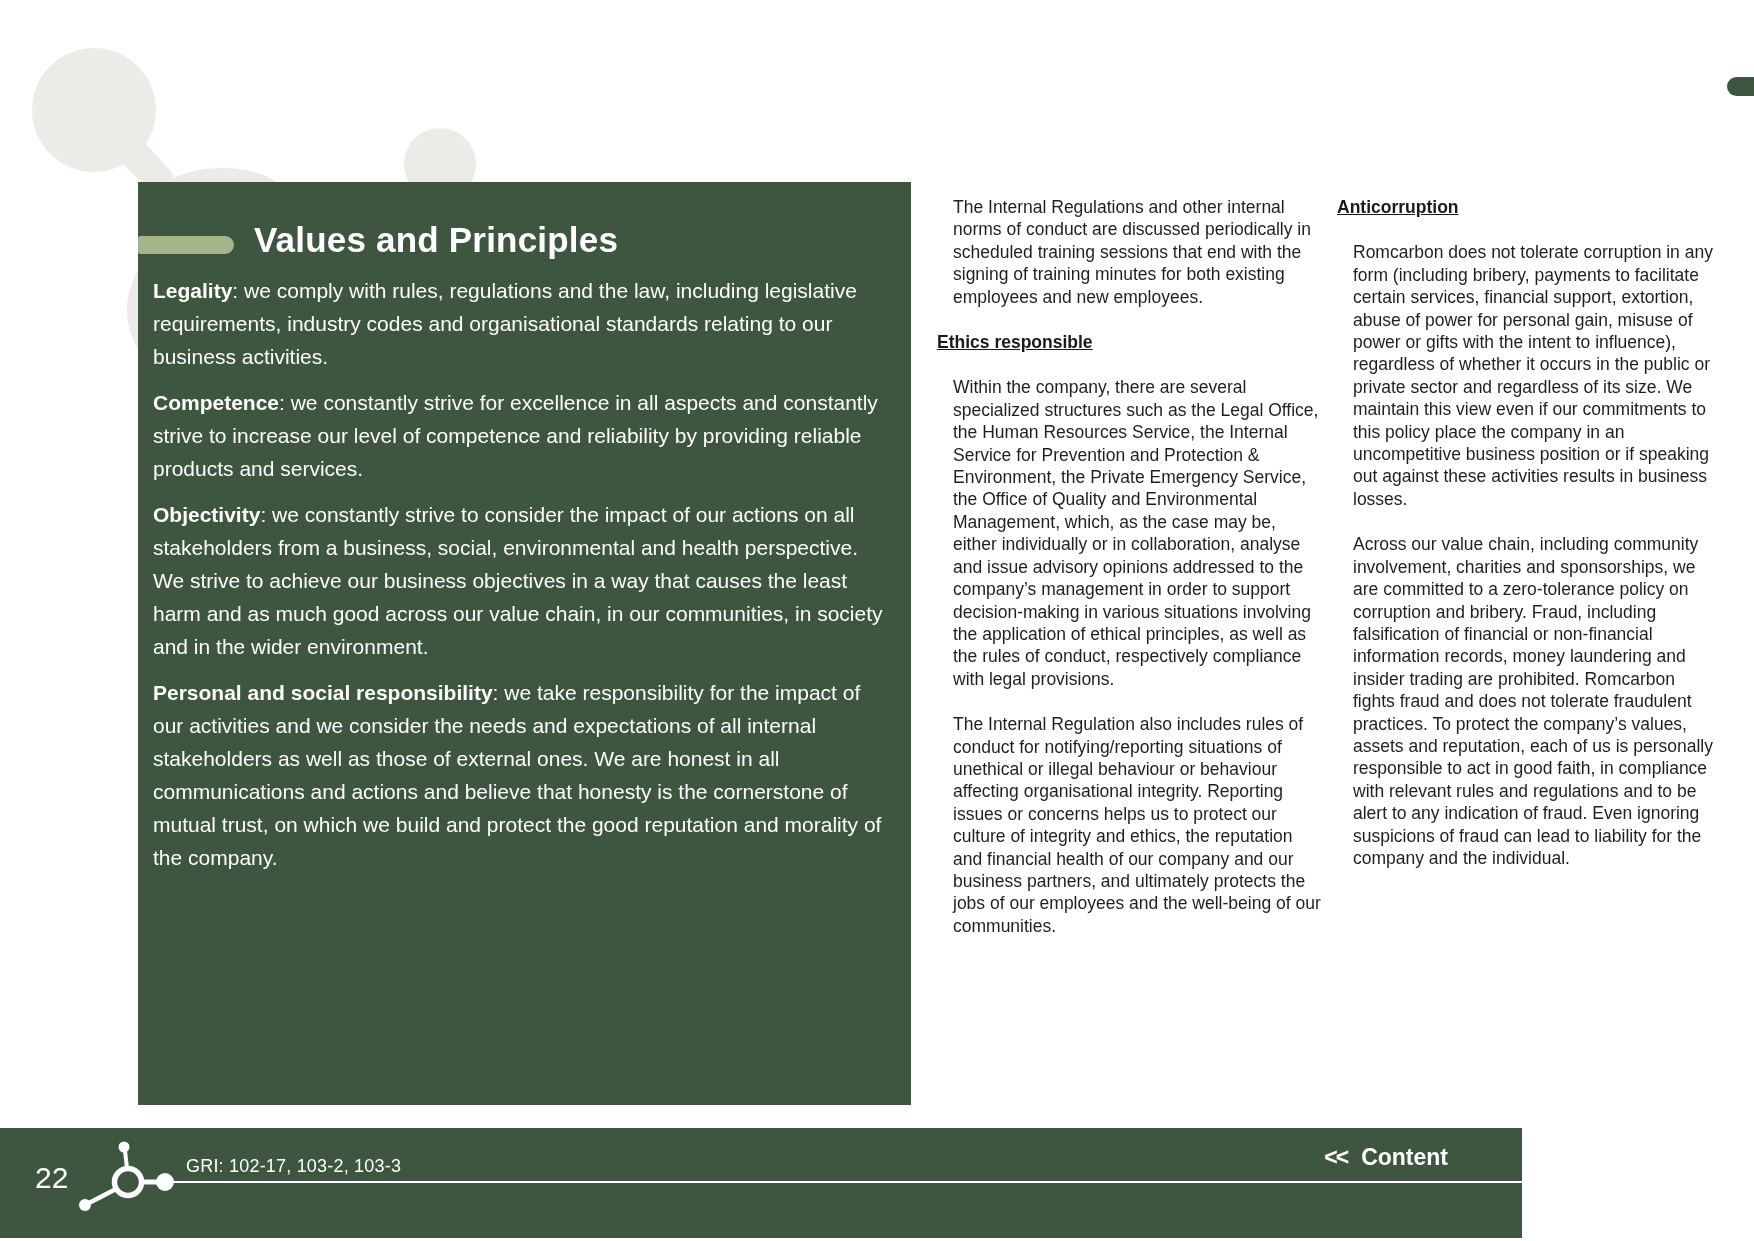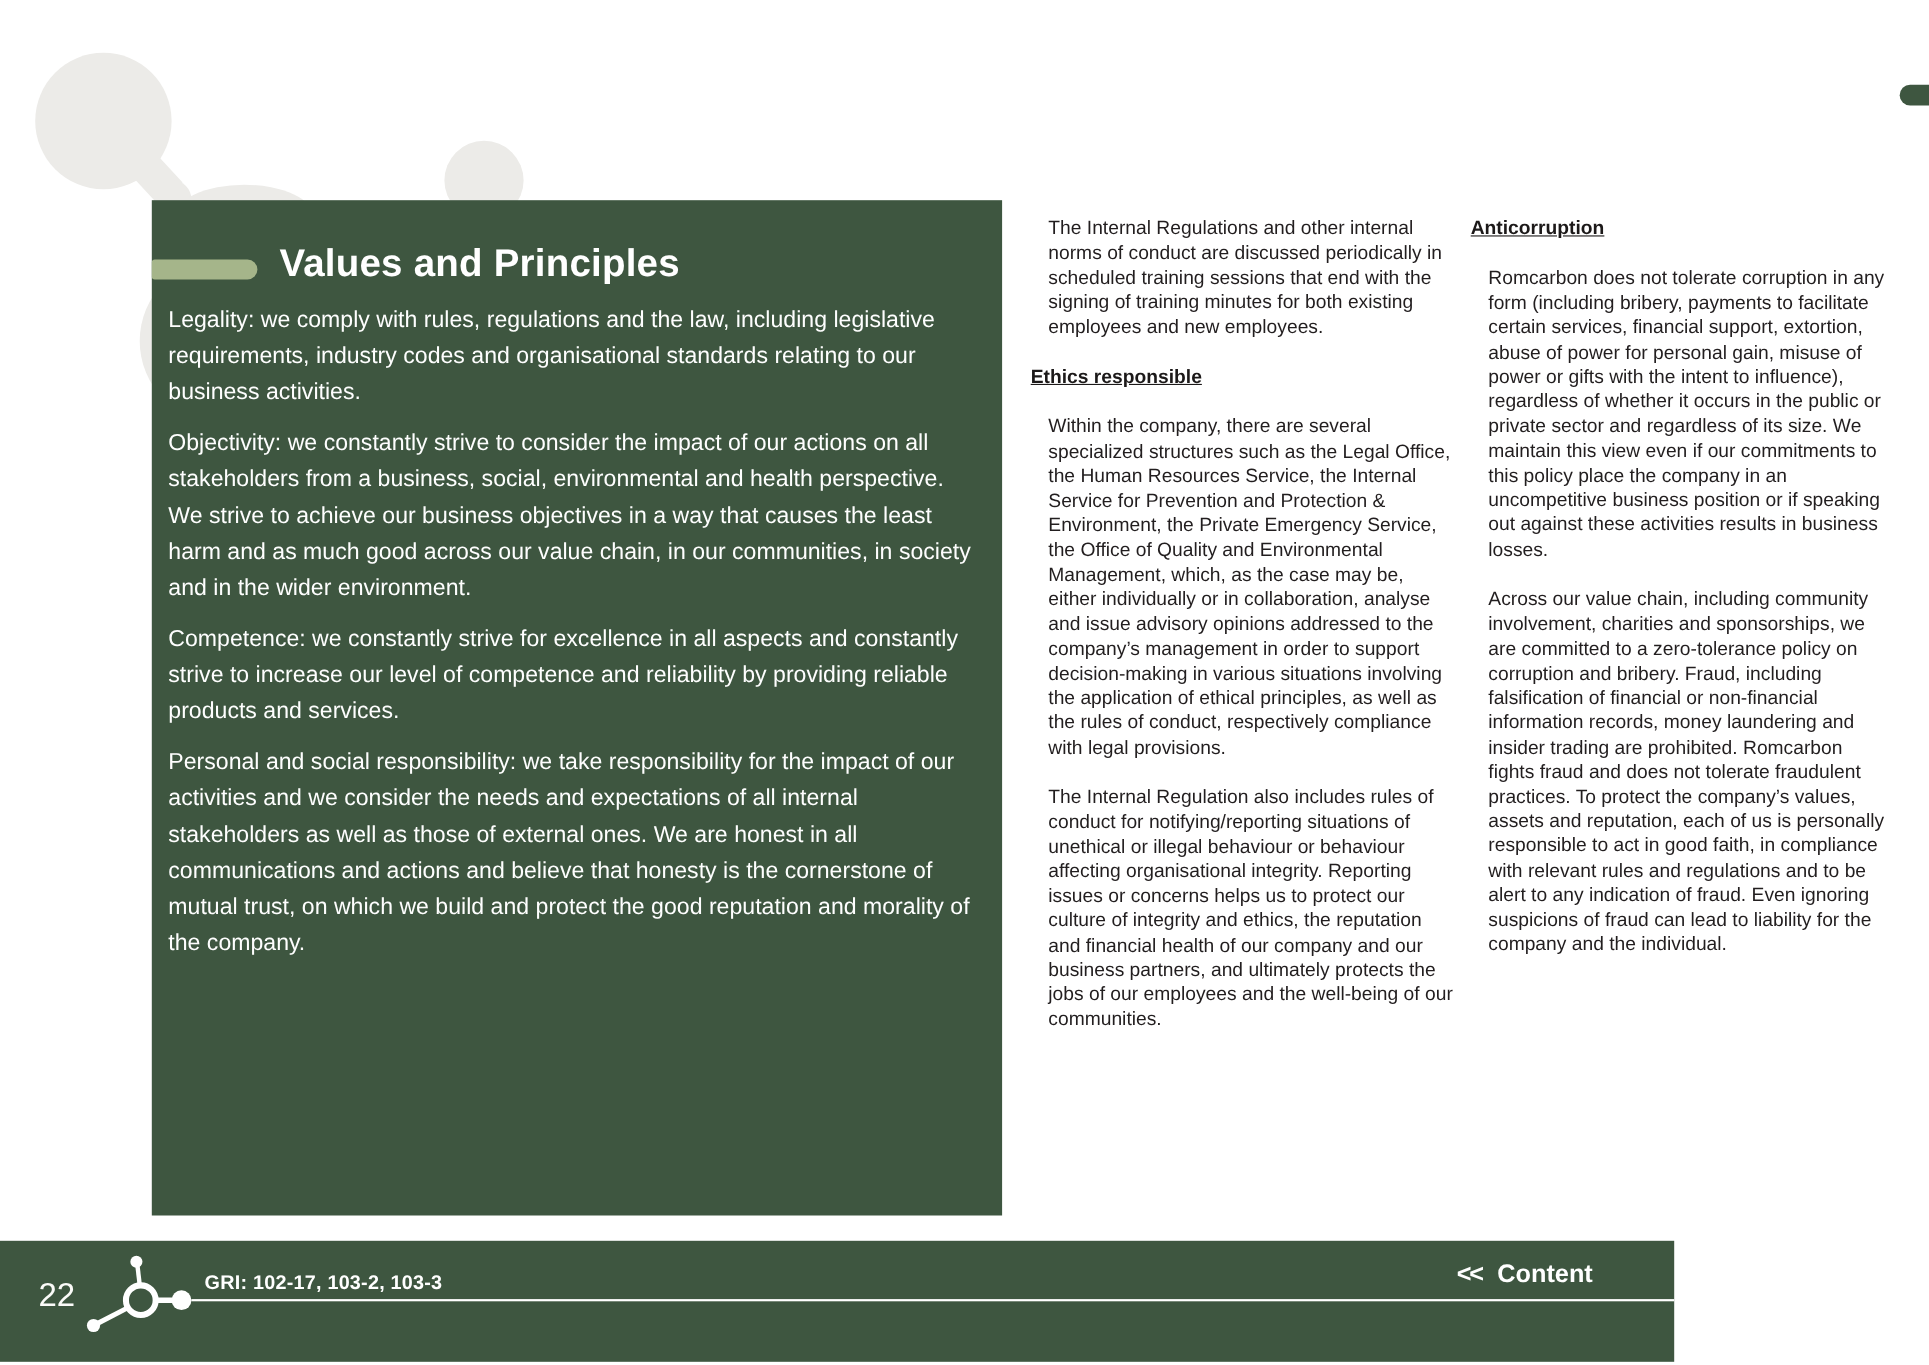--- a/index.html
+++ b/index.html
@@ -21,36 +21,36 @@
   }
   .panel-title{
     position:absolute;left:116px;top:22px;
     font-size:35px;font-weight:bold;color:#ffffff;letter-spacing:.2px;margin-top:16px;
   }
   .panel-body{
     position:absolute;left:15px;top:92px;width:740px;
     color:#fefefe;font-size:21px;line-height:33px;
   }
   .panel-body p{margin:0 0 13px 0;}
-  .panel-body .term{font-weight:normal;margin-top:36px;}
+  .panel-body .term{font-weight:bold;margin-top:36px;}
   
   .col{position:absolute;top:196px;color:#221e1f;font-size:17.5px;line-height:22.4px;z-index:1;}
   .col-mid{left:937px;width:386px;}
   .col-right{left:1337px;width:380px;}
   .col p{margin:0 0 23px 16px;}
   .col h3{margin:0 0 23px 0;font-size:17.5px;line-height:22.4px;font-weight:bold;color:#1c1919;text-decoration:underline;}
   
   .footer{
     position:absolute;left:0;top:1128px;width:1522px;height:110px;
     background:#3e5640;z-index:3;
   }
   .page-num{position:absolute;left:35px;top:33px;font-size:30px;color:#fbfbf9;}
   .molecule{position:absolute;left:70px;top:9px;}
   .footer-rule{position:absolute;left:174px;top:53px;right:0;height:2px;background:#ffffff;}
-  .gri{position:absolute;left:186px;top:28px;font-size:18px;font-weight:bold;color:#ffffff;letter-spacing:.2px;}
+  .gri{position:absolute;left:186px;top:28px;font-size:18px;font-weight:normal;color:#ffffff;letter-spacing:.2px;}
   .back-link{
     position:absolute;right:74px;top:16px;display:flex;align-items:baseline;gap:14px;
     font-size:23px;font-weight:bold;color:#ffffff;cursor:pointer;text-decoration:none;
   }
   .back-link .chev{letter-spacing:-2px;}
   
   .edge-tab{
     position:absolute;right:0;top:77px;width:27px;height:19px;
     background:#3e5640;border-radius:10px 0 0 10px;z-index:1;
   }
@@ -69,22 +69,22 @@
   </g>
 </svg>
 
 <div class="edge-tab"></div>
 
 <section class="values-panel">
   <div class="title-pill"></div>
   <h1 class="panel-title">Values and Principles</h1>
   <div class="panel-body">
     <p><span class="term">Legality</span><span>: we comply with rules, regulations and the law, including legislative requirements, industry codes and organisational standards relating to our business activities.</span></p>
+    <p><span class="term">Competence</span><span>: we constantly strive for excellence in all aspects and constantly strive to increase our level of competence and reliability by providing reliable products and services.</span></p>
     <p><span class="term">Objectivity</span><span>: we constantly strive to consider the impact of our actions on all stakeholders from a business, social, environmental and health perspective. We strive to achieve our business objectives in a way that causes the least harm and as much good across our value chain, in our communities, in society and in the wider environment.</span></p>
-    <p><span class="term">Competence</span><span>: we constantly strive for excellence in all aspects and constantly strive to increase our level of competence and reliability by providing reliable products and services.</span></p>
     <p><span class="term">Personal and social responsibility</span><span>: we take responsibility for the impact of our activities and we consider the needs and expectations of all internal stakeholders as well as those of external ones. We are honest in all communications and actions and believe that honesty is the cornerstone of mutual trust, on which we build and protect the good reputation and morality of the company.</span></p>
   </div>
 </section>
 
 <section class="col col-mid">
   <p>The Internal Regulations and other internal norms of conduct are discussed periodically in scheduled training sessions that end with the signing of training minutes for both existing employees and new employees.</p>
   <h3>Ethics responsible</h3>
   <p>Within the company, there are several specialized structures such as the Legal Office, the Human Resources Service, the Internal Service for Prevention and Protection &amp; Environment, the Private Emergency Service, the Office of Quality and Environmental Management, which, as the case may be, either individually or in collaboration, analyse and issue advisory opinions addressed to the company’s management in order to support decision-making in various situations involving the application of ethical principles, as well as the rules of conduct, respectively compliance with legal provisions.</p>
   <p>The Internal Regulation also includes rules of conduct for notifying/reporting situations of unethical or illegal behaviour or behaviour affecting organisational integrity. Reporting issues or concerns helps us to protect our culture of integrity and ethics, the reputation and financial health of our company and our business partners, and ultimately protects the jobs of our employees and the well-being of our communities.</p>
 </section>

